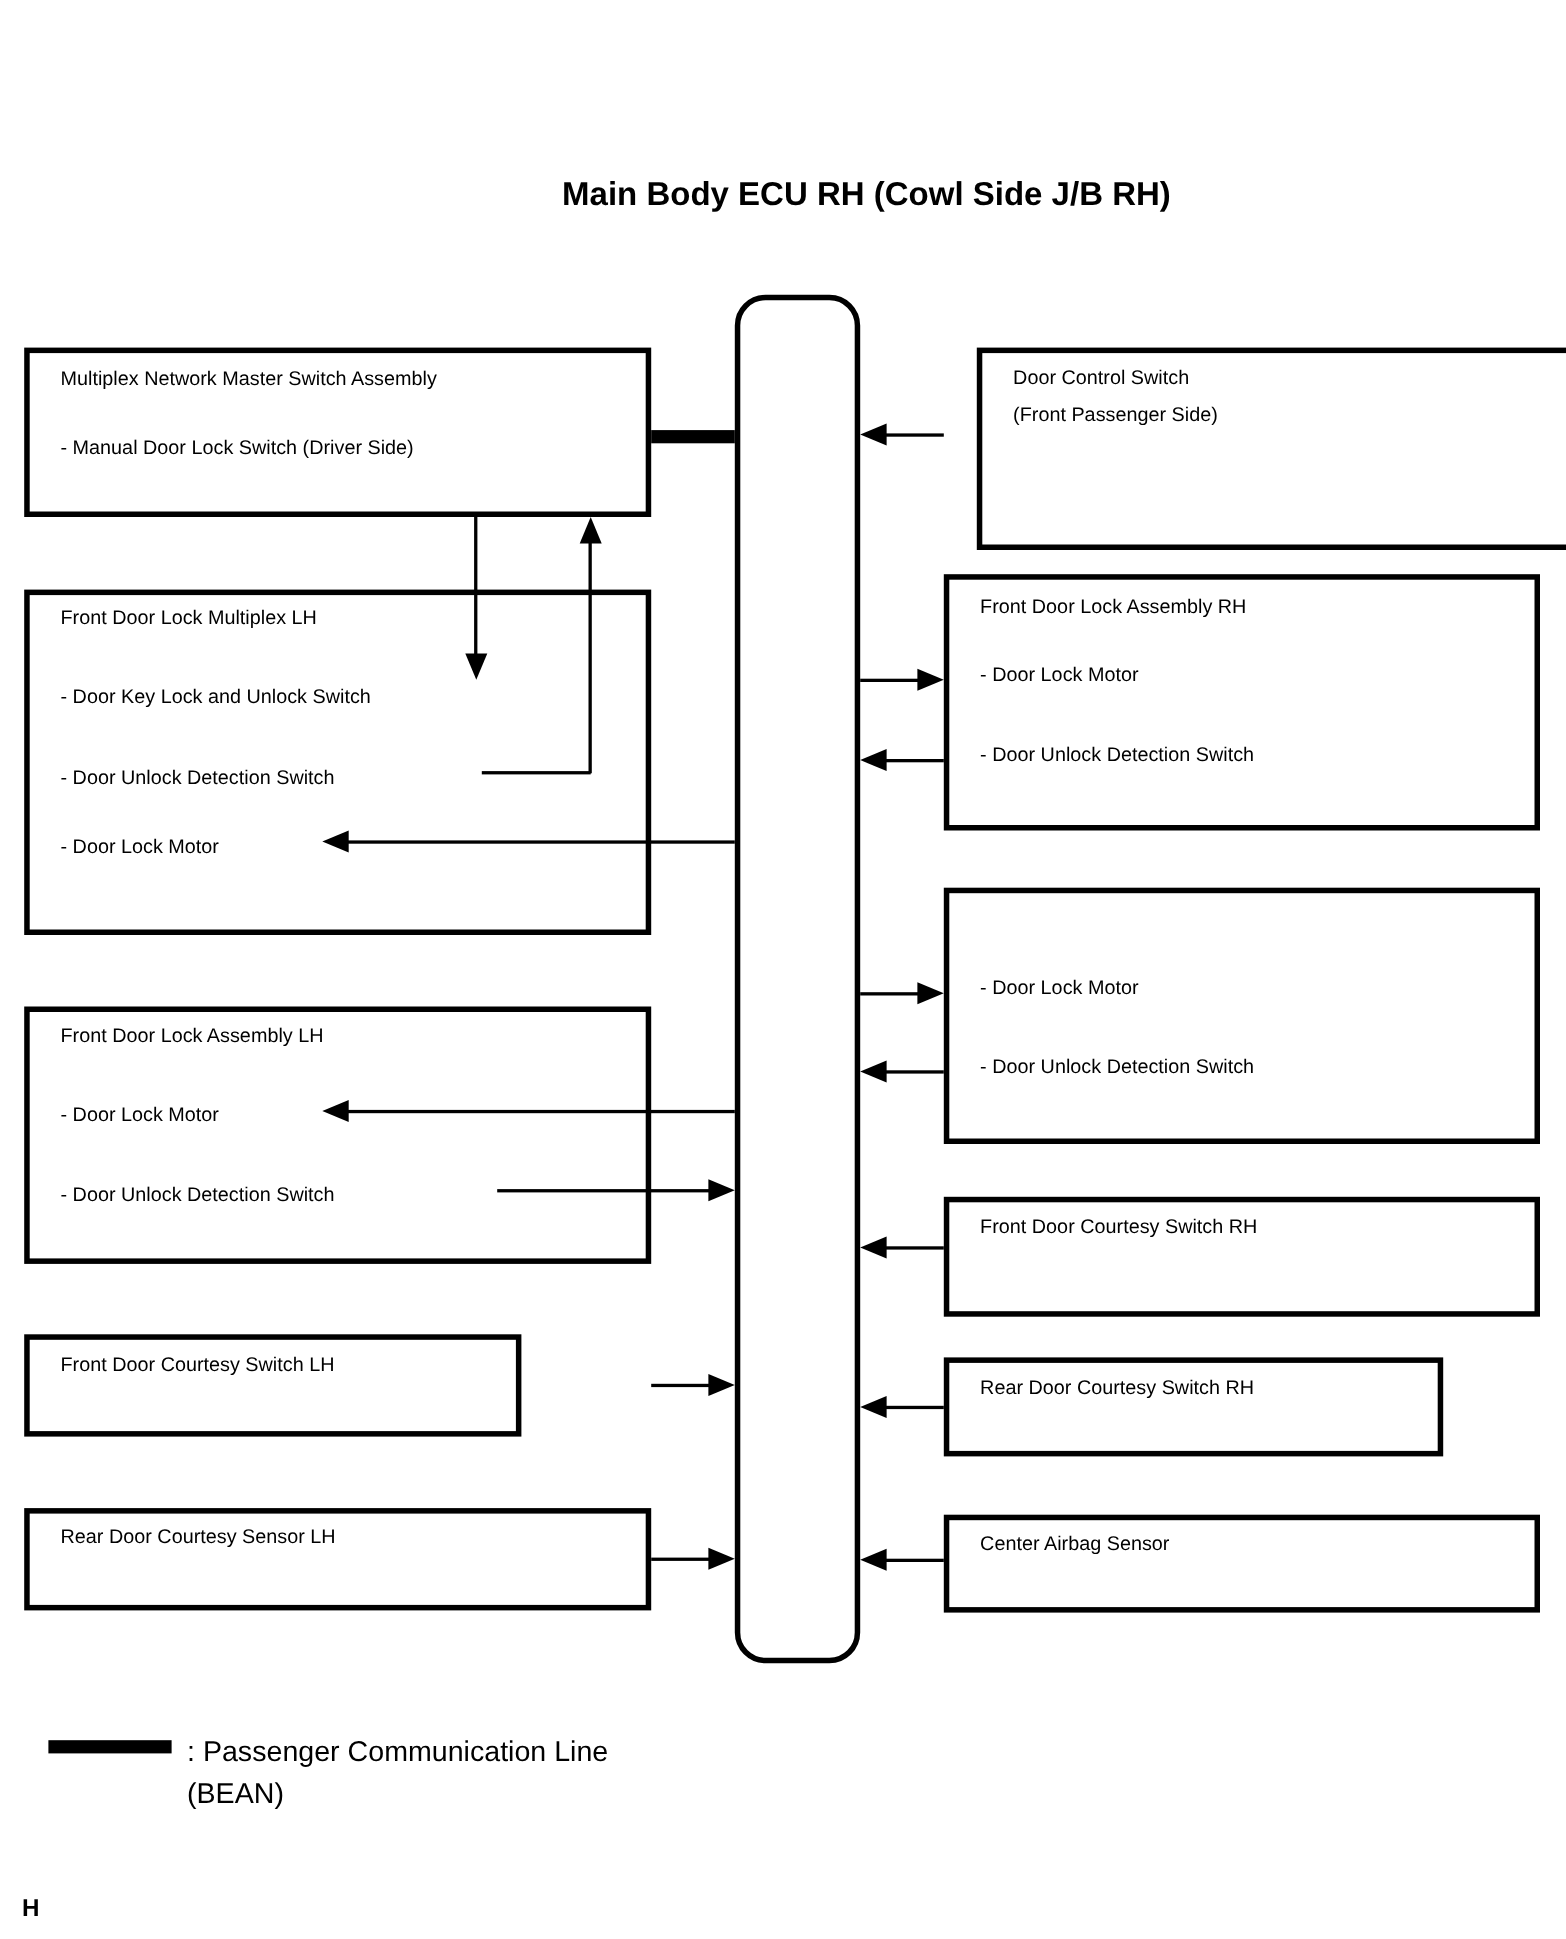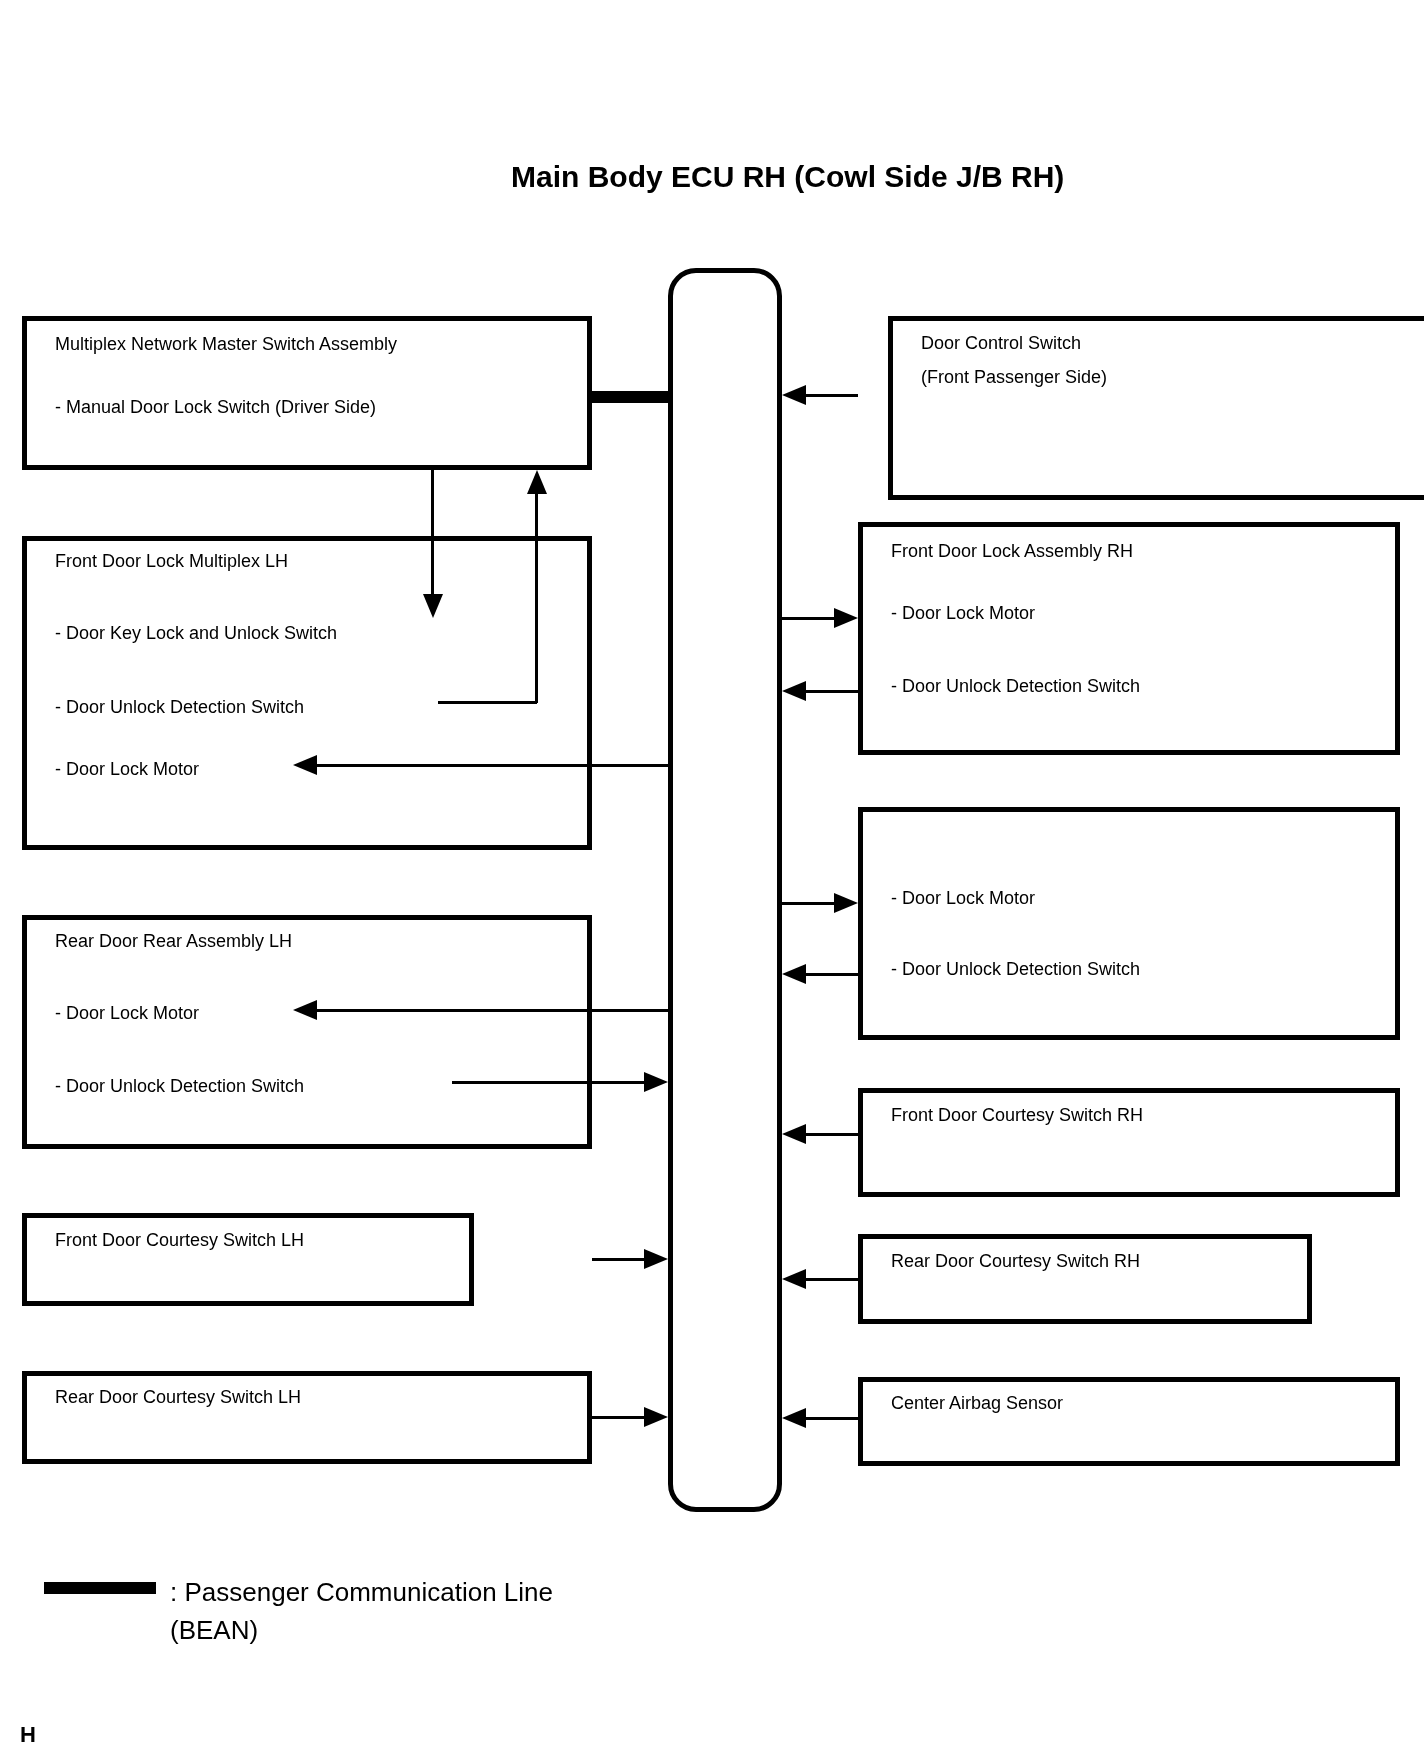--- a/index.html
+++ b/index.html
@@ -48,31 +48,31 @@
   </div>
 
   <div class="nbox" style="left:22px;top:536px;width:570px;height:314px">
     <div class="bline" style="top:5px">Front Door Lock Multiplex LH</div>
     <div class="bline" style="top:77px">- Door Key Lock and Unlock Switch</div>
     <div class="bline" style="top:151px">- Door Unlock Detection Switch</div>
     <div class="bline" style="top:213px">- Door Lock Motor</div>
   </div>
 
   <div class="nbox" style="left:22px;top:915px;width:570px;height:234px">
-    <div class="bline" style="top:6px">Rear Door Rear Assembly LH</div>
+    <div class="bline" style="top:6px">Front Door Lock Assembly LH</div>
     <div class="bline" style="top:78px">- Door Lock Motor</div>
     <div class="bline" style="top:151px">- Door Unlock Detection Switch</div>
   </div>
 
   <div class="nbox" style="left:22px;top:1213px;width:452px;height:93px">
     <div class="bline" style="top:7px">Front Door Courtesy Switch LH</div>
   </div>
 
   <div class="nbox" style="left:22px;top:1371px;width:570px;height:93px">
-    <div class="bline" style="top:6px">Rear Door Courtesy Switch LH</div>
+    <div class="bline" style="top:6px">Rear Door Courtesy Sensor LH</div>
   </div>
 
   <div class="nbox" style="left:888px;top:316px;width:542px;height:184px">
     <div class="bline" style="top:7px">Door Control Switch</div>
     <div class="bline" style="top:41px">(Front Passenger Side)</div>
   </div>
 
   <div class="nbox" style="left:858px;top:522px;width:542px;height:233px">
     <div class="bline" style="top:9px">Front Door Lock Assembly RH</div>
     <div class="bline" style="top:71px">- Door Lock Motor</div>

